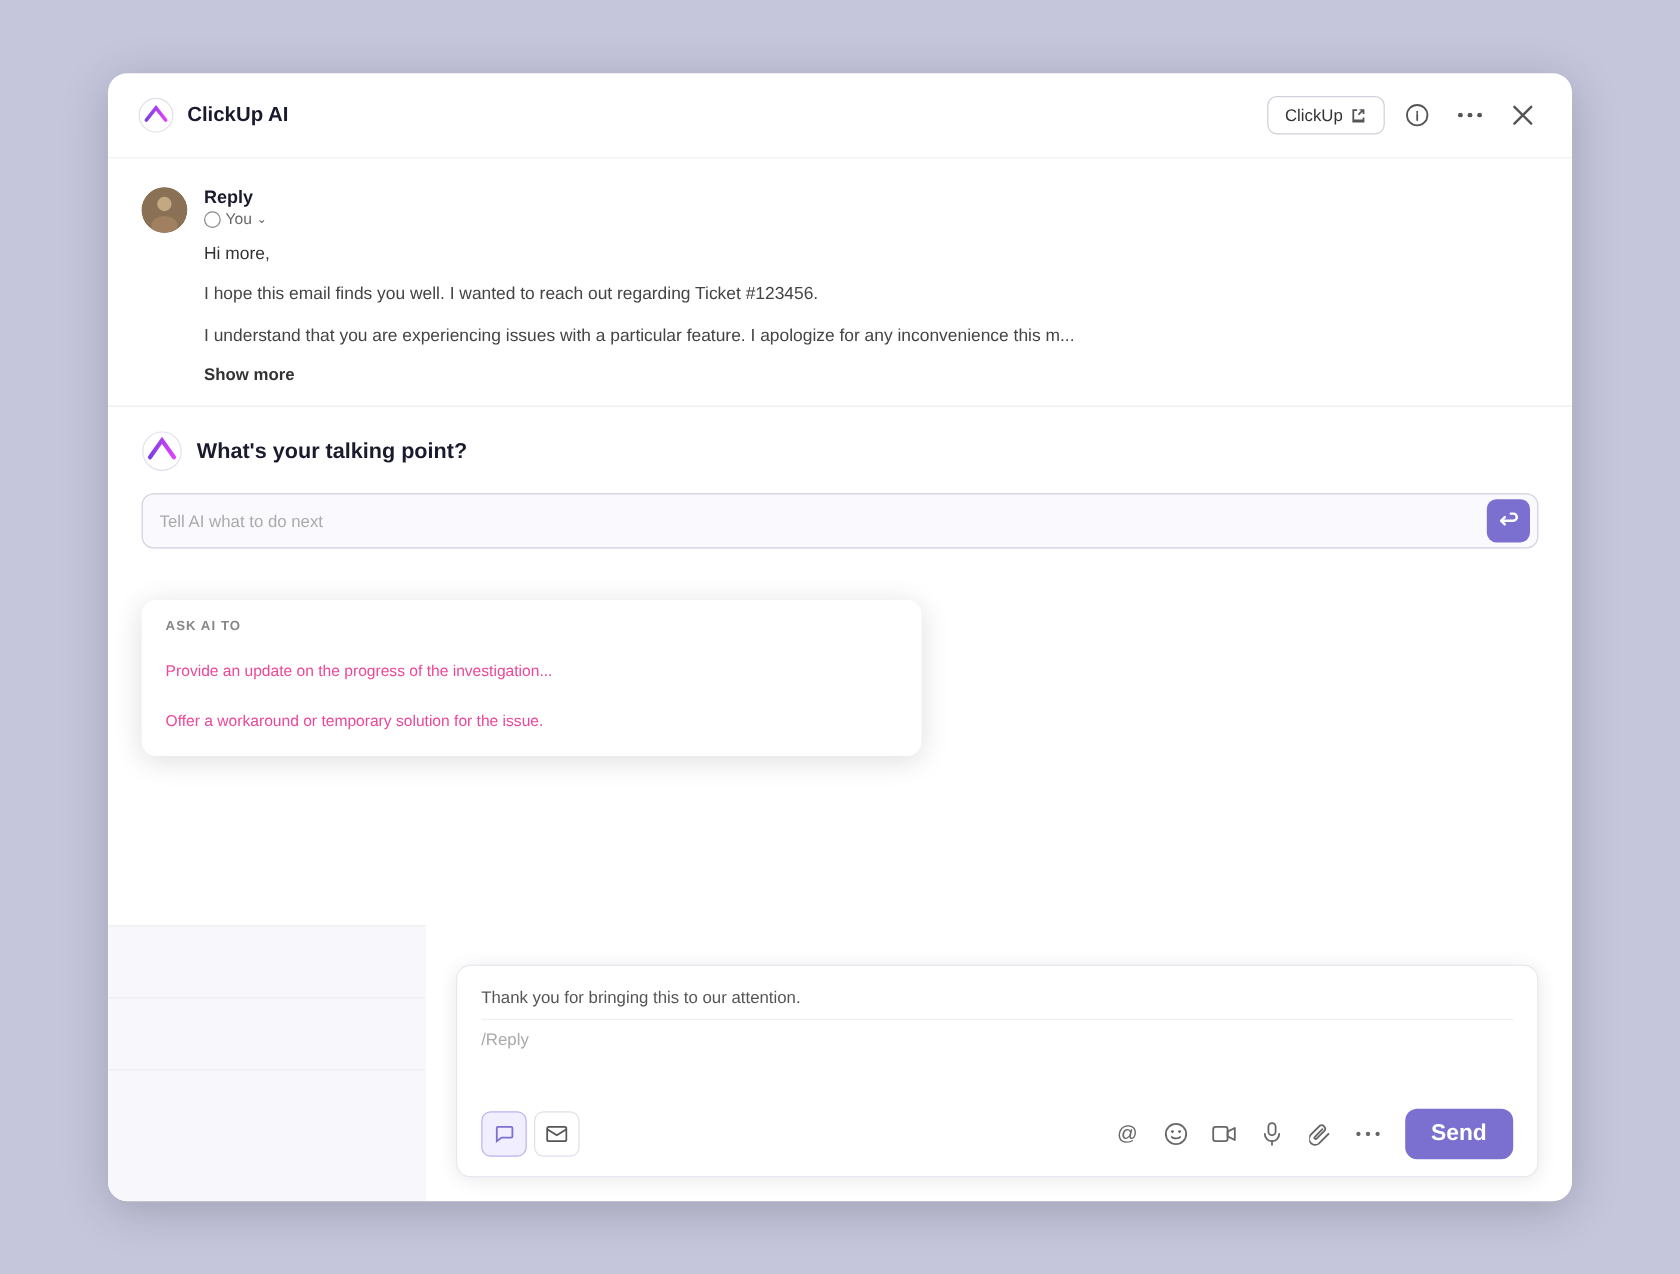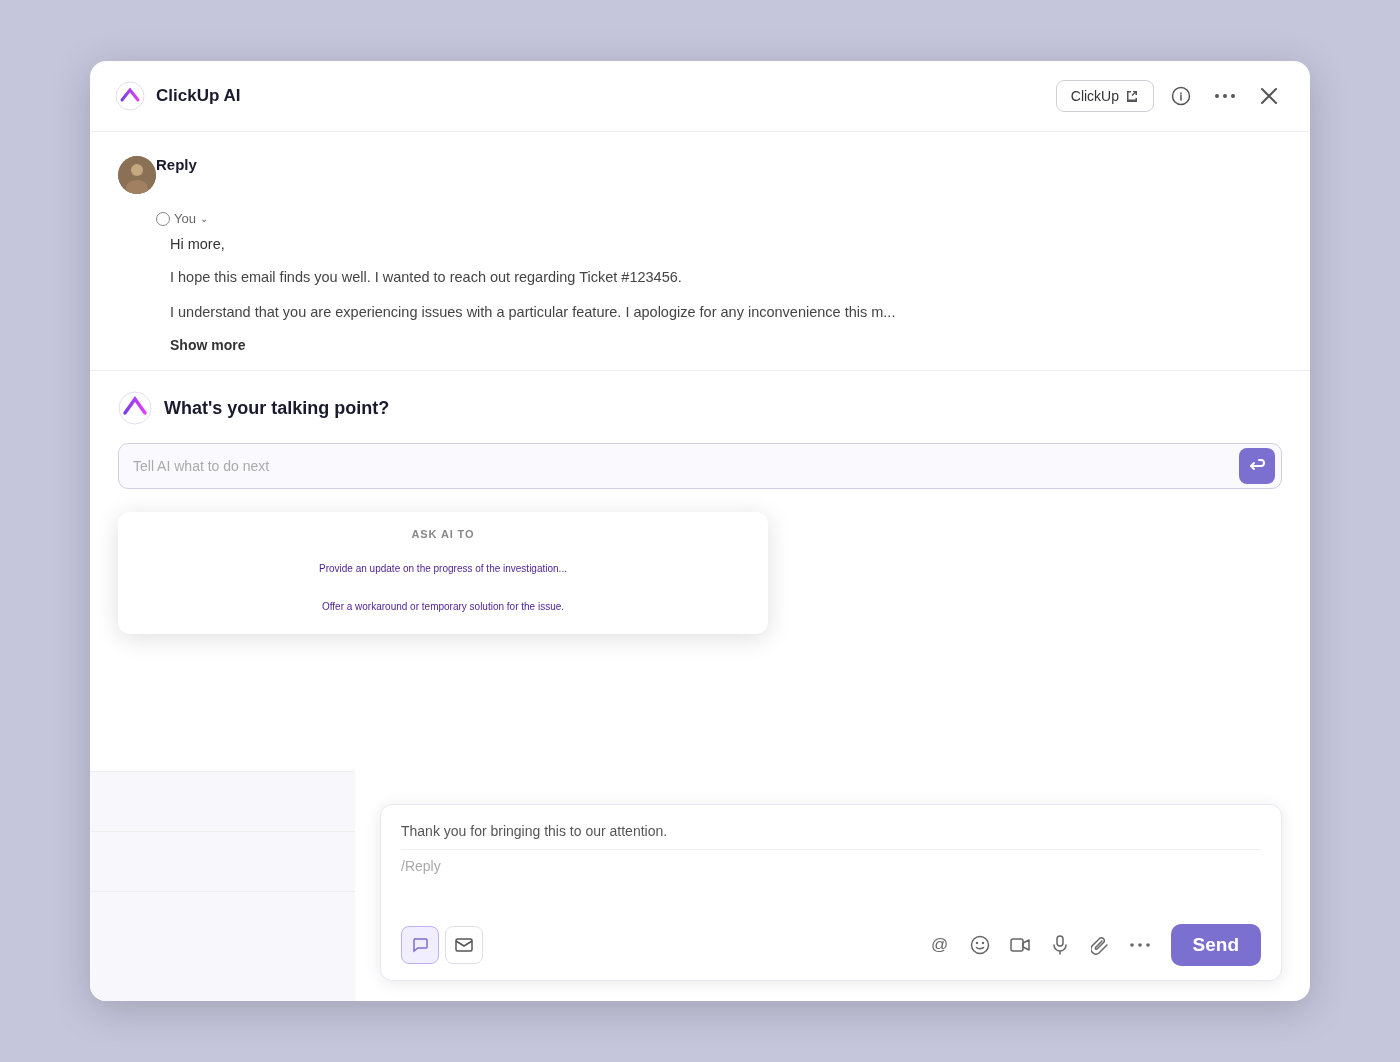--- a/index.html
+++ b/index.html
@@ -97,20 +97,21 @@
     }
 
     
     .email-section {
       padding: 24px 28px 16px 28px;
       border-bottom: 1px solid #eee;
     }
     .reply-header {
       display: flex;
       align-items: flex-start;
+      gap: 14px;
       margin-bottom: 10px;
     }
     .avatar {
       width: 38px;
       height: 38px;
       border-radius: 50%;
       background: #8a7560;
       display: flex;
       align-items: center;
       justify-content: center;
@@ -130,21 +131,20 @@
       font-size: 15px;
       font-weight: 600;
       color: #1a1a2e;
     }
     .reply-to-row {
       display: flex;
       align-items: center;
       gap: 4px;
       color: #666;
       font-size: 13px;
-      margin-top: 36px;
     }
     .circle-icon {
       width: 14px;
       height: 14px;
       border-radius: 50%;
       border: 1.5px solid #888;
       display: inline-block;
     }
     .chevron {
       font-size: 10px;
@@ -222,41 +222,40 @@
       justify-content: center;
       cursor: pointer;
       flex-shrink: 0;
       border: none;
     }
 
     
     .dropdown-overlay {
       position: absolute;
       left: 28px;
-      top: 380px;
+      top: 368px;
       width: 650px;
       background: white;
       border-radius: 12px;
       box-shadow: 0 4px 24px rgba(0,0,0,0.13);
       z-index: 10;
       padding: 16px 0 8px 0;
-      text-align: center;
     }
     .dropdown-label {
       font-size: 11px;
       font-weight: 700;
       color: #888;
       letter-spacing: 0.08em;
       padding: 0 20px 10px 20px;
       text-transform: uppercase;
     }
     .dropdown-item {
       padding: 12px 20px;
-      font-size: 10px;
-      color: #4c1d95;
+      font-size: 13px;
+      color: #ec4899;
       cursor: pointer;
       line-height: 1.4;
     }
   </style>
 </head>
 <body>
 
 <div class="modal-wrapper">
   <div class="modal">
 

